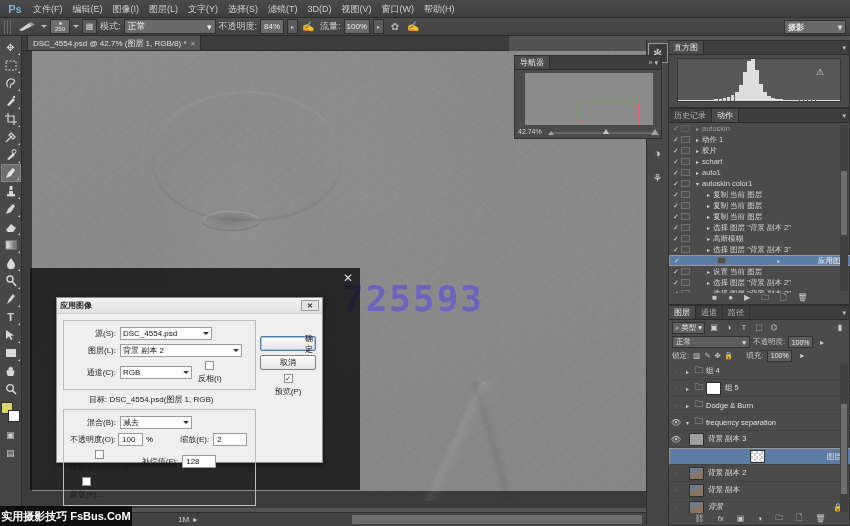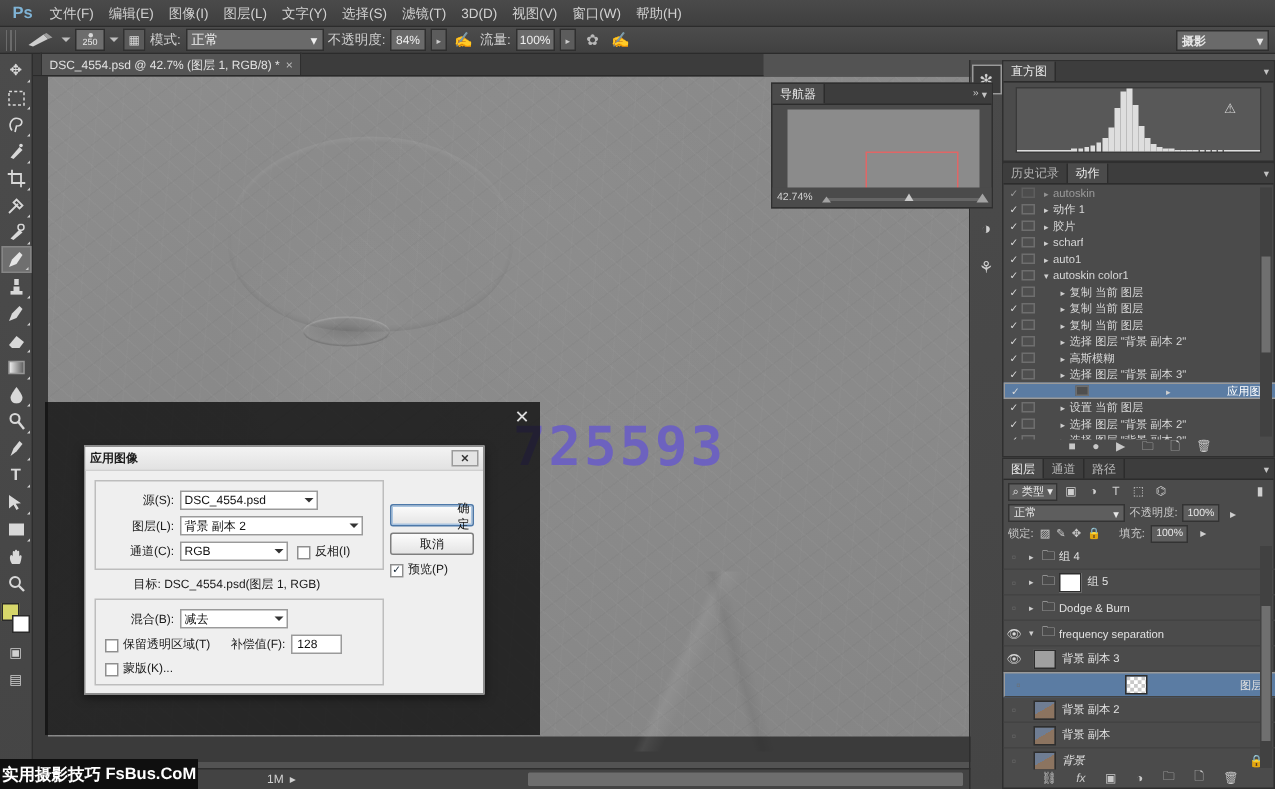--- a/index.html
+++ b/index.html
@@ -209,21 +209,21 @@
   .sel {
     height:13px; background:#fff; border:1px solid #9a9a9a;
     display:flex; align-items:center; justify-content:space-between;
     padding:0 2px; font-size:8px; color:#111;
   }
   .sel .cv { width:0;height:0;border-left:3px solid transparent;border-right:3px solid transparent;border-top:3px solid #333; }
   .inp {
     height:13px; background:#fff; border:1px solid #9a9a9a;
     display:flex; align-items:center; padding:0 3px; font-size:8px; color:#111;
   }
-  .cbx { display:flex; align-items:flex-end; gap:3px; font-size:8px; color:#1a1a1a; }
+  .cbx { display:flex; align-items:center; gap:3px; font-size:8px; color:#1a1a1a;flex-direction:column; }
   .cbx .box { width:9px;height:9px;background:#fff;border:1px solid #8f8f8f;
     display:flex;align-items:center;justify-content:center;font-size:7px;color:#123; line-height:8px;}
   .dlg-target { font-size:8px; color:#1a1a1a; padding-left:26px; margin-bottom:4px;}
   .dlg-btns { position:absolute; right:6px; top:22px; width:56px; }
   .dlg-btn {
     height:15px; border:1px solid #7e7e7e; border-radius:2px;
     background:linear-gradient(#fcfcfc,#e4e4e4);
     display:flex;align-items:center;justify-content:center;
     font-size:8px;color:#111; margin-bottom:4px;
   }
@@ -577,20 +577,27 @@
         <span>DSC_4554.psd(图层 1, RGB)</span>
       </div>
 
       <div class="group-box" style="width:193px">
         <div class="frm-row">
           <span class="frm-lab">混合(B):</span>
           <div class="sel" style="width:72px">
             <span>减去</span>
             <span class="cv"></span>
           </div>
+        </div>
+        <div class="frm-row">
+          <span class="frm-lab" style="width:48px">不透明度(O):</span>
+          <div class="inp" style="width:25px">100</div>
+          <span style="margin-left:3px">%</span>
+          <span class="frm-lab" style="width:46px;margin-left:14px">缩放(E):</span>
+          <div class="inp" style="width:34px">2</div>
         </div>
         <div class="frm-row">
           <div class="cbx">
             <span class="box"></span>
             <span>保留透明区域(T)</span>
           </div>
           <span class="frm-lab" style="width:46px;margin-left:8px">补偿值(F):</span>
           <div class="inp" style="width:34px">128</div>
         </div>
         <div class="frm-row" style="margin-bottom:0">

